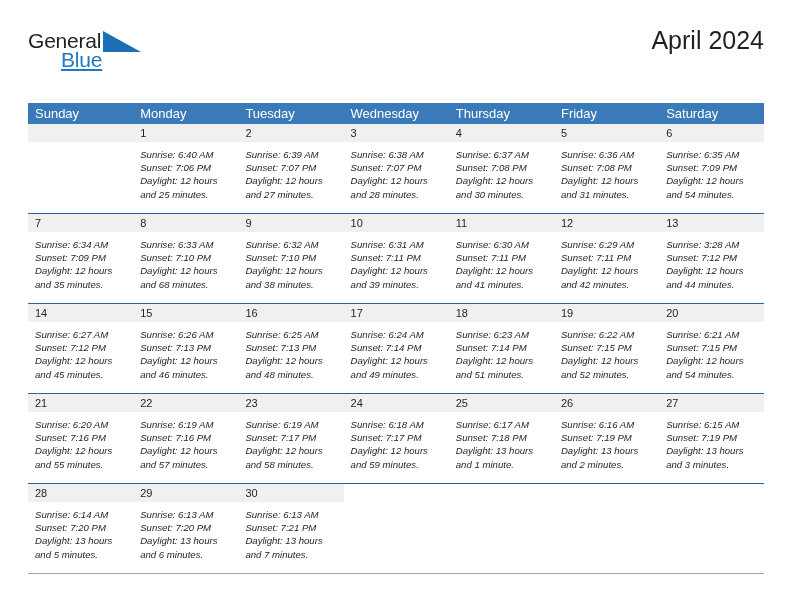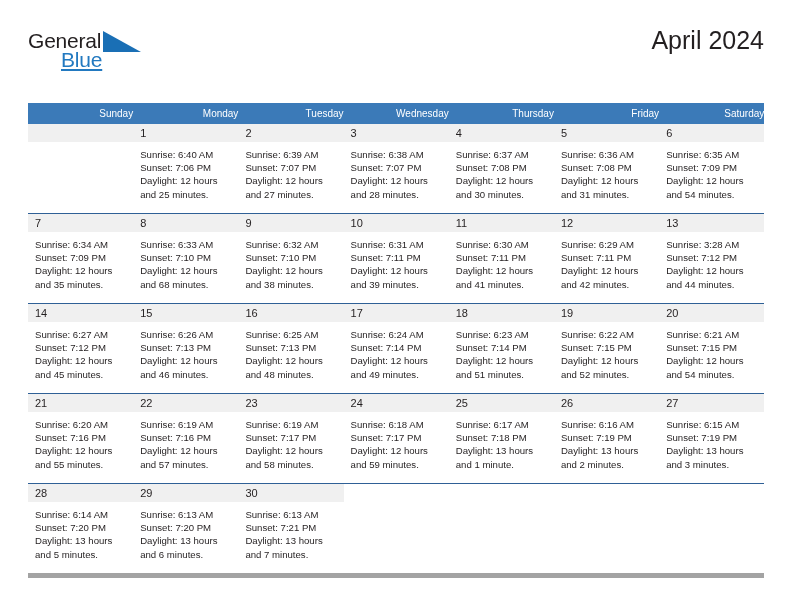--- a/index.html
+++ b/index.html
@@ -96,39 +96,39 @@
   .calendar th,
   .calendar td {
     padding: 0;
     margin: 0;
     vertical-align: top;
   }
 
   .dow-row th {
     background: #3b7ab8;
     color: #ffffff;
-    font-size: 10px;
+    font-size: 13px;
     font-weight: normal;
-    text-align: right;
+    text-align: left;
     height: 21px;
     line-height: 21px;
     padding-left: 7px;
     box-sizing: border-box;
   }
 
   .week-row > td {
     border-top: 1px solid #2f6096;
     height: 89px;
     box-sizing: border-box;
   }
   .week-row.first > td {
     border-top: none;
   }
   .week-row:last-child > td {
-    border-bottom: 5px solid #a3a3a3;
+    border-bottom: 1px solid #a3a3a3;
     margin-left: 28px;
   }
 
   .cell {
     position: relative;
     height: 89px;
     box-sizing: border-box;
   }
   .cell-daynum {
     background: #f0f0f0;
@@ -143,20 +143,21 @@
     background: #f0f0f0;
   }
   .cell.blank .cell-daynum {
     background: transparent;
   }
   .cell-body {
     padding: 6px 7px 0 7px;
     font-size: 9.6px;
     line-height: 13.2px;
     color: #231f20;
+    font-style: italic;
   }
   .cell-body div {
     white-space: nowrap;
   }
 </style>
 </head>
 <body>
 
 <div class="page">
 

